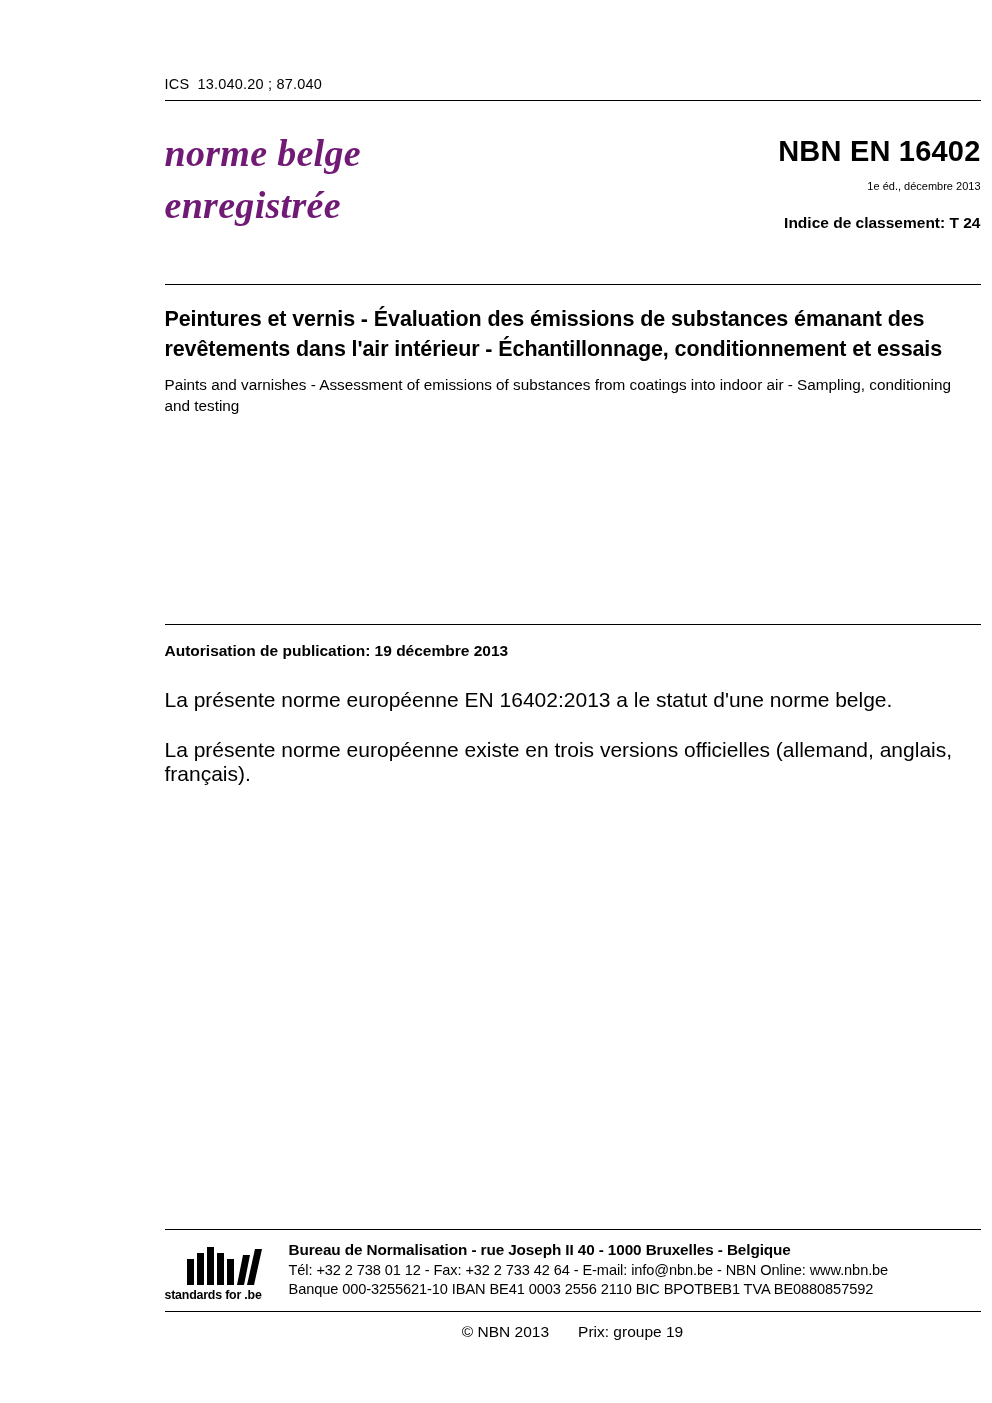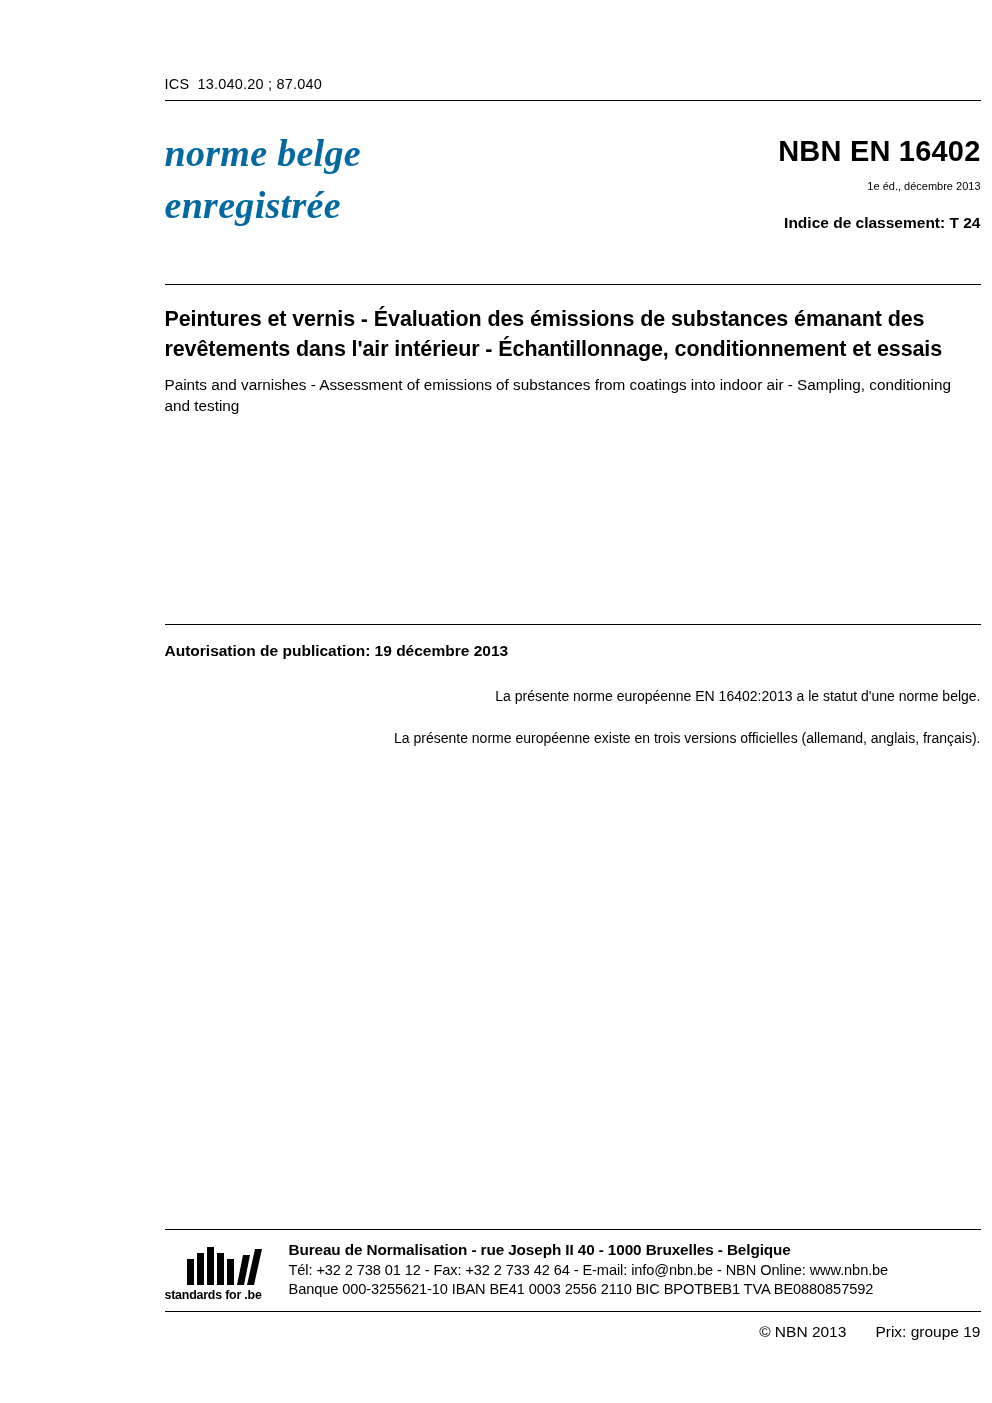--- a/index.html
+++ b/index.html
@@ -44,21 +44,21 @@
     justify-content: space-between;
     align-items: flex-start;
     margin-top: 26px;
   }
   .brand {
     font-family: "Liberation Serif", serif;
     font-style: italic;
     font-weight: bold;
     font-size: 38px;
     line-height: 1.38;
-    color: #0369a1;
+    color: #701a75;
     letter-spacing: 0.3px;
   }
   .ref {
     text-align: right;
     padding-top: 8px;
   }
   .ref .std-no {
     font-size: 29px;
     font-weight: bold;
     letter-spacing: 0.2px;
@@ -96,23 +96,22 @@
     border-top: 1.3px solid #000;
     margin-top: 208px;
   }
   
   .auth {
     font-size: 15.5px;
     font-weight: bold;
     margin-top: 17px;
   }
   .para {
-    font-size: 14px;
+    font-size: 21px;
     margin-top: 28px;
-    text-align: right;
   }
   .para.second {
     margin-top: 26px;
   }
   
   .footer {
     position: absolute;
     left: 88px;
     top: 1229px;
     width: 816px;
@@ -154,21 +153,21 @@
     font-size: 14.6px;
     margin-top: 3px;
     letter-spacing: -0.1px;
   }
   .footer .rule-bot {
     border-top: 1.3px solid #000;
     margin-top: 9px;
   }
   .copyline {
     display: flex;
-    justify-content: flex-end;
+    justify-content: center;
     font-size: 15.5px;
     margin-top: 11px;
     gap: 29px;
   }
   .copyline .price {
     text-align: right;
   }
 </style>
 </head>
 <body>

